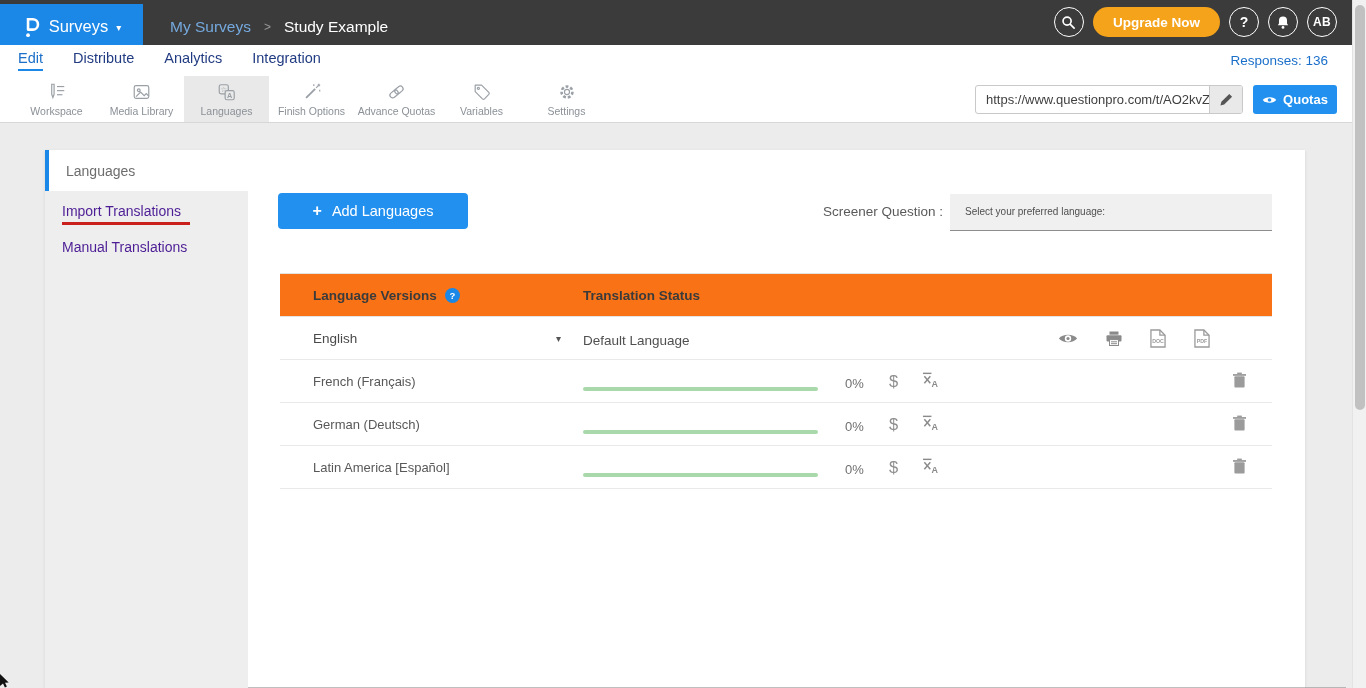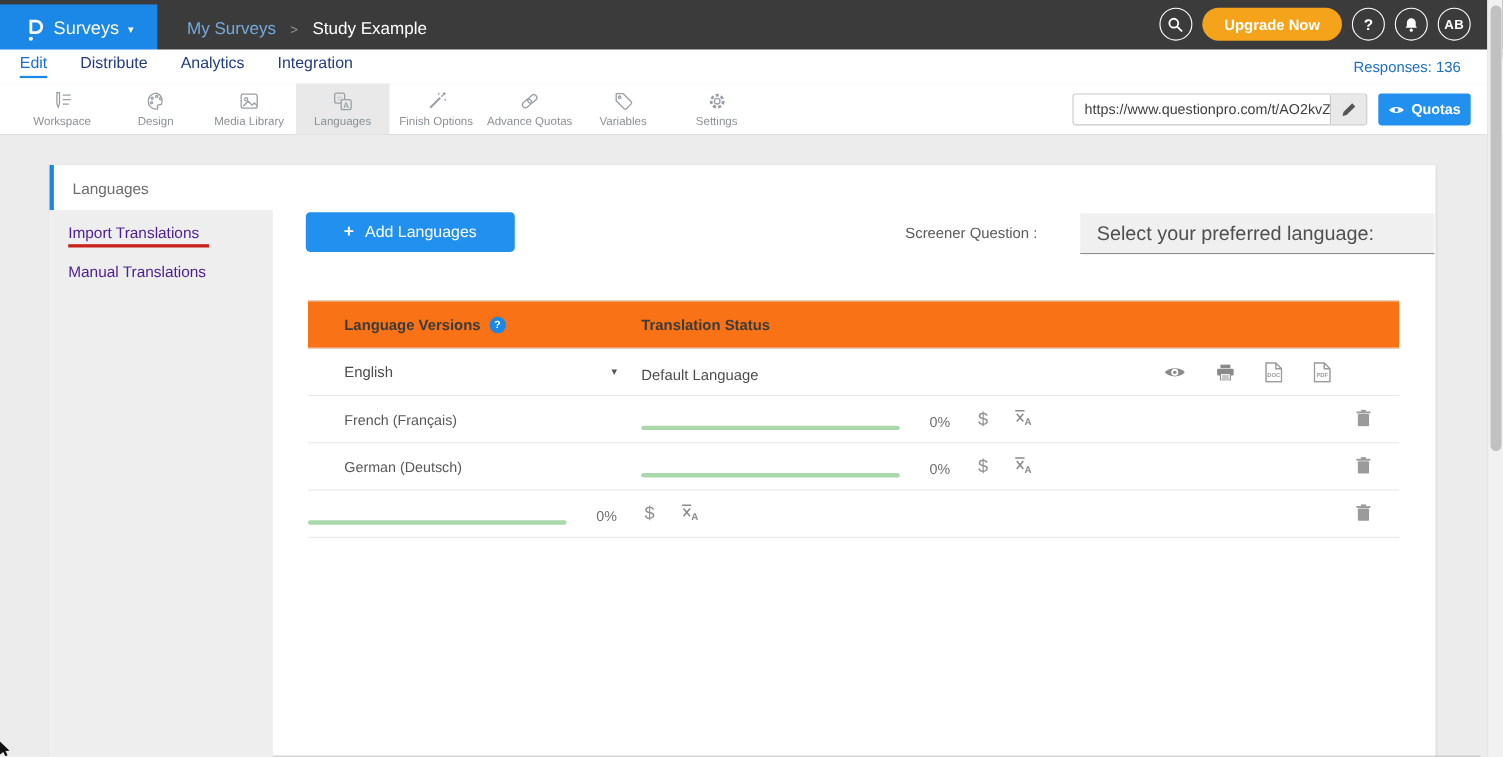--- a/index.html
+++ b/index.html
@@ -47,21 +47,21 @@
   .sb-title { height:41px; background:#fff; border-left:4px solid #1b87e6; display:flex; align-items:center; padding-left:17px; font-size:14px; color:#6d6d6d; }
   .sb-items { position:absolute; left:0; top:41px; bottom:0; width:203px; background:#eeeeee; padding-top:12px; }
   .sb-item { padding:0 0 0 17px; margin-bottom:14px; font-size:14px; color:#4c1d95; cursor:pointer; }
   .red-underline { width:128px; height:3px; background:#c9201d; margin-top:3px; }
   .sb-item + .sb-item { margin-top:10px; }
 
   .panel-main { position:absolute; left:203px; top:0; right:0; bottom:0; }
   .add-btn { position:absolute; left:30px; top:43px; width:190px; height:36px; background:#2190ef; border-radius:4px; color:#fff; font-size:14.5px; font-weight:500; display:flex; align-items:center; justify-content:center; gap:10px; cursor:pointer; }
   .plus-glyph { font-size:16px; font-weight:700; }
   .screener-label { position:absolute; left:575px; top:54px; font-size:13.5px; color:#5a5a5a; }
-  .screener-select { position:absolute; left:702px; top:44px; width:322px; height:37px; background:#f0f0f0; border-bottom:1px solid #8d8d8d; font-size:18px; color:#4f4f4f; line-height:36px; padding-left:15px; cursor:pointer;margin-left:32px; }
+  .screener-select { position:absolute; left:702px; top:44px; width:322px; height:37px; background:#f0f0f0; border-bottom:1px solid #8d8d8d; font-size:10px; color:#4f4f4f; line-height:36px; padding-left:15px; cursor:pointer; }
 
   
   .lang-table { position:absolute; left:32px; top:123px; width:992px; }
   .thead { display:flex; align-items:center; height:44px; background:#f97316; border-top:1px solid #e3e3e3; border-bottom:1px solid #e3e3e3; }
   .col-lang { width:303px; padding-left:33px; display:flex; align-items:center; gap:8px; font-size:13.5px; font-weight:700; color:#3b3b3b; }
   .col-status { font-size:13.5px; font-weight:700; color:#3b3b3b; }
   .help-badge { width:15px; height:15px; border-radius:50%; background:#1b87e6; color:#fff; font-size:9.5px; font-weight:700; display:flex; align-items:center; justify-content:center; cursor:pointer; }
   .trow { display:flex; align-items:center; height:43px; border-bottom:1px solid #e9e9e9; }
   .cell-name { width:303px; padding-left:33px; font-size:13.5px; color:#4a4a4a; display:flex; align-items:center; }
   .cell-name.sub { font-size:13px; color:#585858; }
@@ -143,32 +143,20 @@
     <div class="tool-item">
       <span class="tool-icon">
         <svg width="20" height="20" viewBox="0 0 22 22" fill="none" stroke="#9aa0a6" stroke-width="1.3">
             <path d="M5.2 2.5 h2.6 v11 l-1.3 3.5 -1.3 -3.5 Z"></path>
             <line x1="11" y1="5" x2="19" y2="5"></line>
             <line x1="11" y1="9.5" x2="19" y2="9.5"></line>
             <line x1="11" y1="14" x2="17" y2="14"></line>
           </svg>
       </span>
       <span class="tool-label">Workspace</span>
-    </div>
-    <div class="tool-item">
-      <span class="tool-icon">
-        <svg width="20" height="20" viewBox="0 0 22 22" fill="none" stroke="#9aa0a6" stroke-width="1.3">
-            <path d="M11 3 a8 8 0 1 0 0 16 c1.6 0 2 -1 1.3 -2 c-.9 -1.3 .2 -2.6 1.9 -2.6 h1.9 A8 8 0 0 0 11 3 Z"></path>
-            <circle cx="7" cy="8" r="1.1"></circle>
-            <circle cx="11.5" cy="6.3" r="1.1"></circle>
-            <circle cx="15.3" cy="8.6" r="1.1"></circle>
-            <circle cx="6.3" cy="12.5" r="1.1"></circle>
-          </svg>
-      </span>
-      <span class="tool-label">Design</span>
     </div>
     <div class="tool-item">
       <span class="tool-icon">
         <svg width="21" height="20" viewBox="0 0 22 22" fill="none" stroke="#9aa0a6" stroke-width="1.3">
             <rect x="3" y="4" width="16" height="14" rx="2"></rect>
             <circle cx="8" cy="9" r="1.5"></circle>
             <path d="M5 16 l5 -5 4 4 2.2 -2.2 2.8 2.8"></path>
           </svg>
       </span>
       <span class="tool-label">Media Library</span>
@@ -375,20 +363,23 @@
               <svg width="13" height="16" viewBox="0 0 14 16">
                   <rect x="1.5" y="4" width="11" height="12" rx="1" fill="#9b9b9b"></rect>
                   <rect x="0" y="1.6" width="14" height="1.9" fill="#9b9b9b"></rect>
                   <rect x="4.5" y="0" width="5" height="1.9" fill="#9b9b9b"></rect>
                 </svg>
             </span>
           </div>
         </div>
 
         <div class="trow">
+          <div class="cell-name sub">
+            <span>Latin America [Español]</span>
+          </div>
           <div class="cell-status">
             <div class="progress">
                 <div class="progress-fill" style="width:0%;"></div>
               </div>
             <span class="pct">0%</span>
             <span class="dollar-btn">$</span>
             <span class="xlate-btn">
               <svg width="17" height="17" viewBox="0 0 18 17" stroke="#8a8a8a" stroke-width="1.5" fill="none">
                   <line x1="1" y1="2" x2="10" y2="2"></line>
                   <line x1="2.5" y1="5" x2="8.8" y2="12.5"></line>

